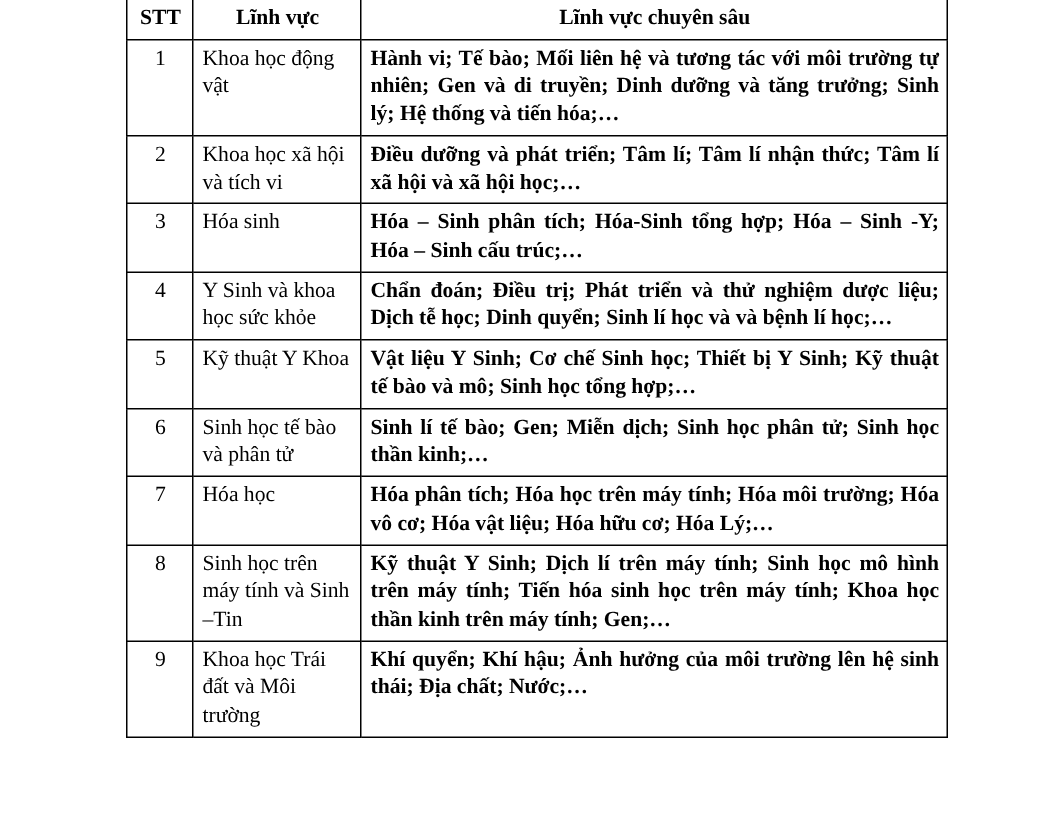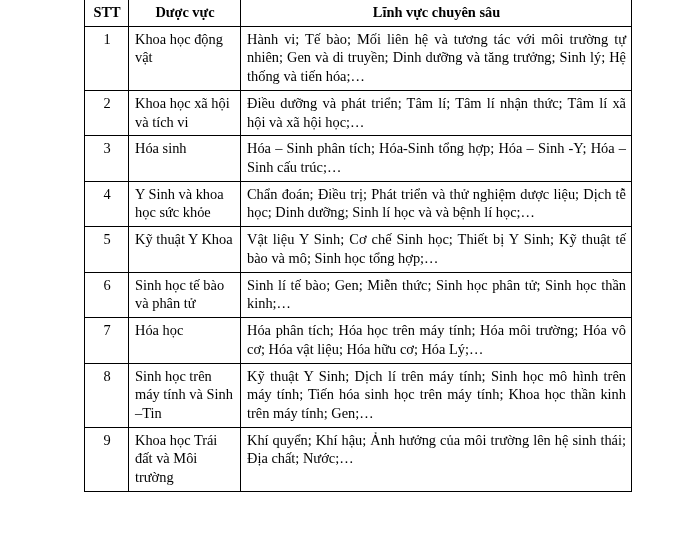--- a/index.html
+++ b/index.html
@@ -57,20 +57,21 @@
     text-align: left;
     padding-top: 5px;
     margin-top: 38px;
   }
   td.deep {
     text-align: justify;
     text-justify: inter-word;
     padding-top: 5px;
     padding-right: 7px;
     hyphens: none;
+    font-weight: bold;
   }
   .bottom-strip {
     position: absolute;
     left: 0;
     bottom: 0;
     width: 698px;
     height: 12px;
     background: #ffffff;
   }
 </style>
@@ -80,21 +81,21 @@
 <div class="page">
   <table class="doc-table">
     <colgroup>
       <col class="c-stt">
       <col class="c-field">
       <col class="c-deep">
     </colgroup>
     <thead>
       <tr>
         <th>STT</th>
-        <th>Dược vực</th>
+        <th>Lĩnh vực</th>
         <th>Lĩnh vực chuyên sâu</th>
       </tr>
     </thead>
     <tbody>
       <tr>
         <td class="stt">1</td>
         <td class="field">Khoa học động vật</td>
         <td class="deep">Hành vi; Tế bào; Mối liên hệ và tương tác với môi trường tự nhiên; Gen và di truyền; Dinh dưỡng và tăng trưởng; Sinh lý; Hệ thống và tiến hóa;…</td>
       </tr>
       <tr>
@@ -103,31 +104,31 @@
         <td class="deep">Điều dưỡng và phát triển; Tâm lí; Tâm lí nhận thức; Tâm lí xã hội và xã hội học;…</td>
       </tr>
       <tr>
         <td class="stt">3</td>
         <td class="field">Hóa sinh</td>
         <td class="deep">Hóa – Sinh phân tích; Hóa-Sinh tổng hợp; Hóa – Sinh -Y; Hóa – Sinh cấu trúc;…</td>
       </tr>
       <tr>
         <td class="stt">4</td>
         <td class="field">Y Sinh và khoa học sức khỏe</td>
-        <td class="deep">Chẩn đoán; Điều trị; Phát triển và thử nghiệm dược liệu; Dịch tễ học; Dinh dưỡng; Sinh lí học và và bệnh lí học;…</td>
+        <td class="deep">Chẩn đoán; Điều trị; Phát triển và thử nghiệm dược liệu; Dịch tễ học; Dinh quyển; Sinh lí học và và bệnh lí học;…</td>
       </tr>
       <tr>
         <td class="stt">5</td>
         <td class="field">Kỹ thuật Y Khoa</td>
         <td class="deep">Vật liệu Y Sinh; Cơ chế Sinh học; Thiết bị Y Sinh; Kỹ thuật tế bào và mô; Sinh học tổng hợp;…</td>
       </tr>
       <tr>
         <td class="stt">6</td>
         <td class="field">Sinh học tế bào và phân tử</td>
-        <td class="deep">Sinh lí tế bào; Gen; Miễn thức; Sinh học phân tử; Sinh học thần kinh;…</td>
+        <td class="deep">Sinh lí tế bào; Gen; Miễn dịch; Sinh học phân tử; Sinh học thần kinh;…</td>
       </tr>
       <tr>
         <td class="stt">7</td>
         <td class="field">Hóa học</td>
         <td class="deep">Hóa phân tích; Hóa học trên máy tính; Hóa môi trường; Hóa vô cơ; Hóa vật liệu; Hóa hữu cơ; Hóa Lý;…</td>
       </tr>
       <tr>
         <td class="stt">8</td>
         <td class="field">Sinh học trên máy tính và Sinh –Tin</td>
         <td class="deep">Kỹ thuật Y Sinh; Dịch lí trên máy tính; Sinh học mô hình trên máy tính; Tiến hóa sinh học trên máy tính; Khoa học thần kinh trên máy tính; Gen;…</td>

